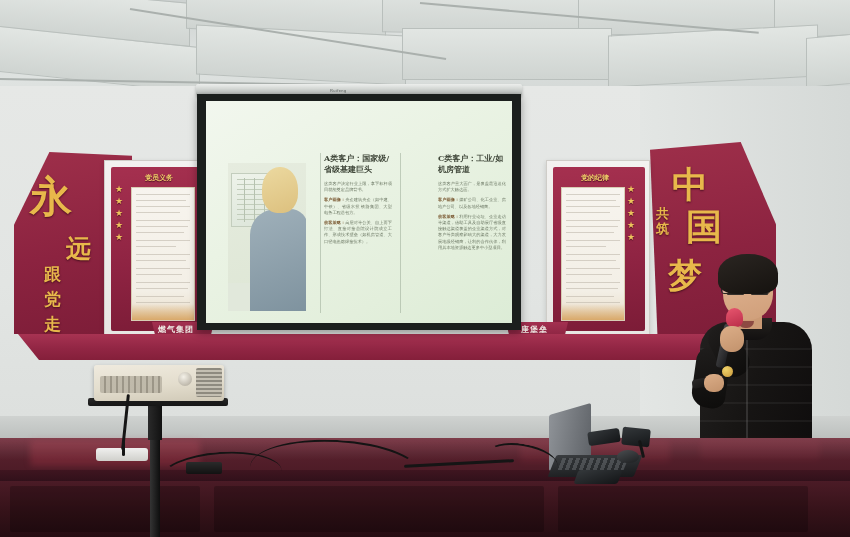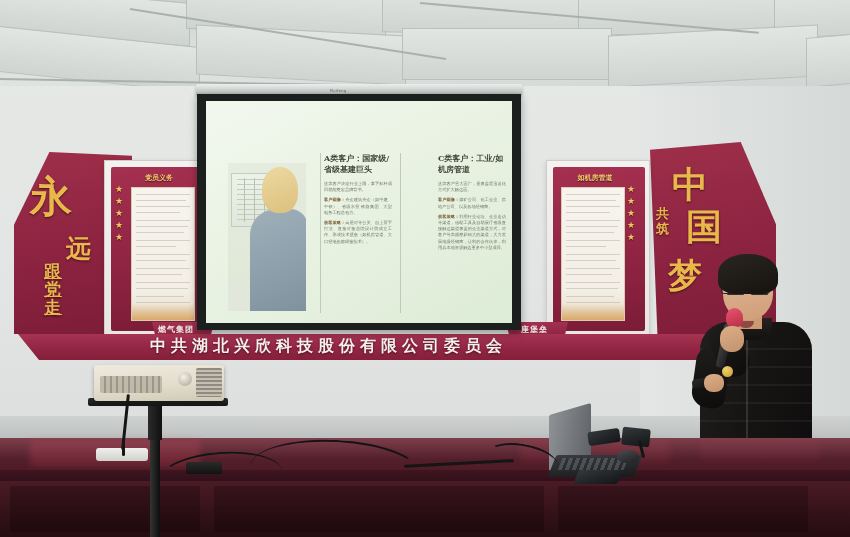--- a/index.html
+++ b/index.html
@@ -252,21 +252,21 @@
     <div class="ceil-line" style="left:420px;top:2px;width:340px;transform:rotate(5deg);"></div>
     <div class="ceil-line" style="left:0px;top:78px;width:860px;transform:rotate(1deg);"></div>
   </div>
 
   <div class="wall"></div>
   <div class="wall-right"></div>
 
   <div class="wing wing-l"></div>
   <div class="wing-txt" style="left:30px;top:176px;font-size:42px;">永</div>
   <div class="wing-txt" style="left:66px;top:236px;font-size:25px;">远</div>
-  <div class="wing-txt" style="left:44px;top:262px;font-size:17px;line-height:18px;width:22px;text-decoration:underline;">跟党走</div>
+  <div class="wing-txt" style="left:44px;top:262px;font-size:17px;line-height:25px;width:22px;">跟党走</div>
 
   <div class="wing wing-r"></div>
   <div class="wing-txt" style="left:672px;top:166px;font-size:36px;">中</div>
   <div class="wing-txt" style="left:686px;top:208px;font-size:36px;">国</div>
   <div class="wing-txt" style="left:656px;top:206px;font-size:13px;line-height:15px;width:15px;">共筑</div>
   <div class="wing-txt" style="left:668px;top:258px;font-size:34px;">梦</div>
 
   <div class="board" style="left:104px;top:160px;width:104px;height:176px;">
     <div class="board-inner" style="left:6px;top:6px;width:92px;height:164px;"></div>
     <div class="board-head" style="left:28px;top:12px;width:52px;font-size:7px;">党员义务</div>
@@ -295,21 +295,21 @@
       <div class="pl" style="left:4px;top:100px;width:52px;"></div>
       <div class="pl" style="left:4px;top:108px;width:48px;"></div>
       <div class="pl" style="left:4px;top:114px;width:54px;"></div>
       <div style="position:absolute;left:0;bottom:0;width:62px;height:16px;
                   background:linear-gradient(180deg,rgba(225,180,120,0),#d9a96a);"></div>
     </div>
   </div>
 
   <div class="board" style="left:546px;top:160px;width:104px;height:176px;">
     <div class="board-inner" style="left:6px;top:6px;width:92px;height:164px;"></div>
-    <div class="board-head" style="left:22px;top:12px;width:52px;font-size:7px;">如机房管道</div>
+    <div class="board-head" style="left:22px;top:12px;width:52px;font-size:7px;">党的纪律</div>
     <div class="stars" style="left:80px;top:24px;">
       <span>★</span>
         <span>★</span>
         <span>★</span>
         <span>★</span>
         <span>★</span>
     </div>
     <div class="board-paper" style="left:14px;top:26px;width:62px;height:132px;">
       <div class="pl" style="left:4px;top:6px;width:54px;"></div>
       <div class="pl" style="left:4px;top:12px;width:50px;"></div>
@@ -332,21 +332,20 @@
                   background:linear-gradient(180deg,rgba(225,180,120,0),#d9a96a);"></div>
     </div>
   </div>
 
   <div class="mini-banner" style="left:152px;top:322px;width:62px;"></div>
   <div class="mini-txt" style="left:158px;top:324px;">燃气集团</div>
   <div class="mini-banner" style="left:506px;top:322px;width:62px;"></div>
   <div class="mini-txt" style="left:512px;top:324px;">一座堡垒</div>
 
   <div class="banner"></div>
-  <div class="banner-txt">中共湖北兴欣科技股份有限公司委员会</div>
 
   <div class="screen-roller"></div>
   <div class="roller-logo">Ruifeng</div>
   <div class="screen-frame"></div>
 
   <div class="slide">
 
 
     <div class="slide-photo">
       <div class="ph-monitor">

